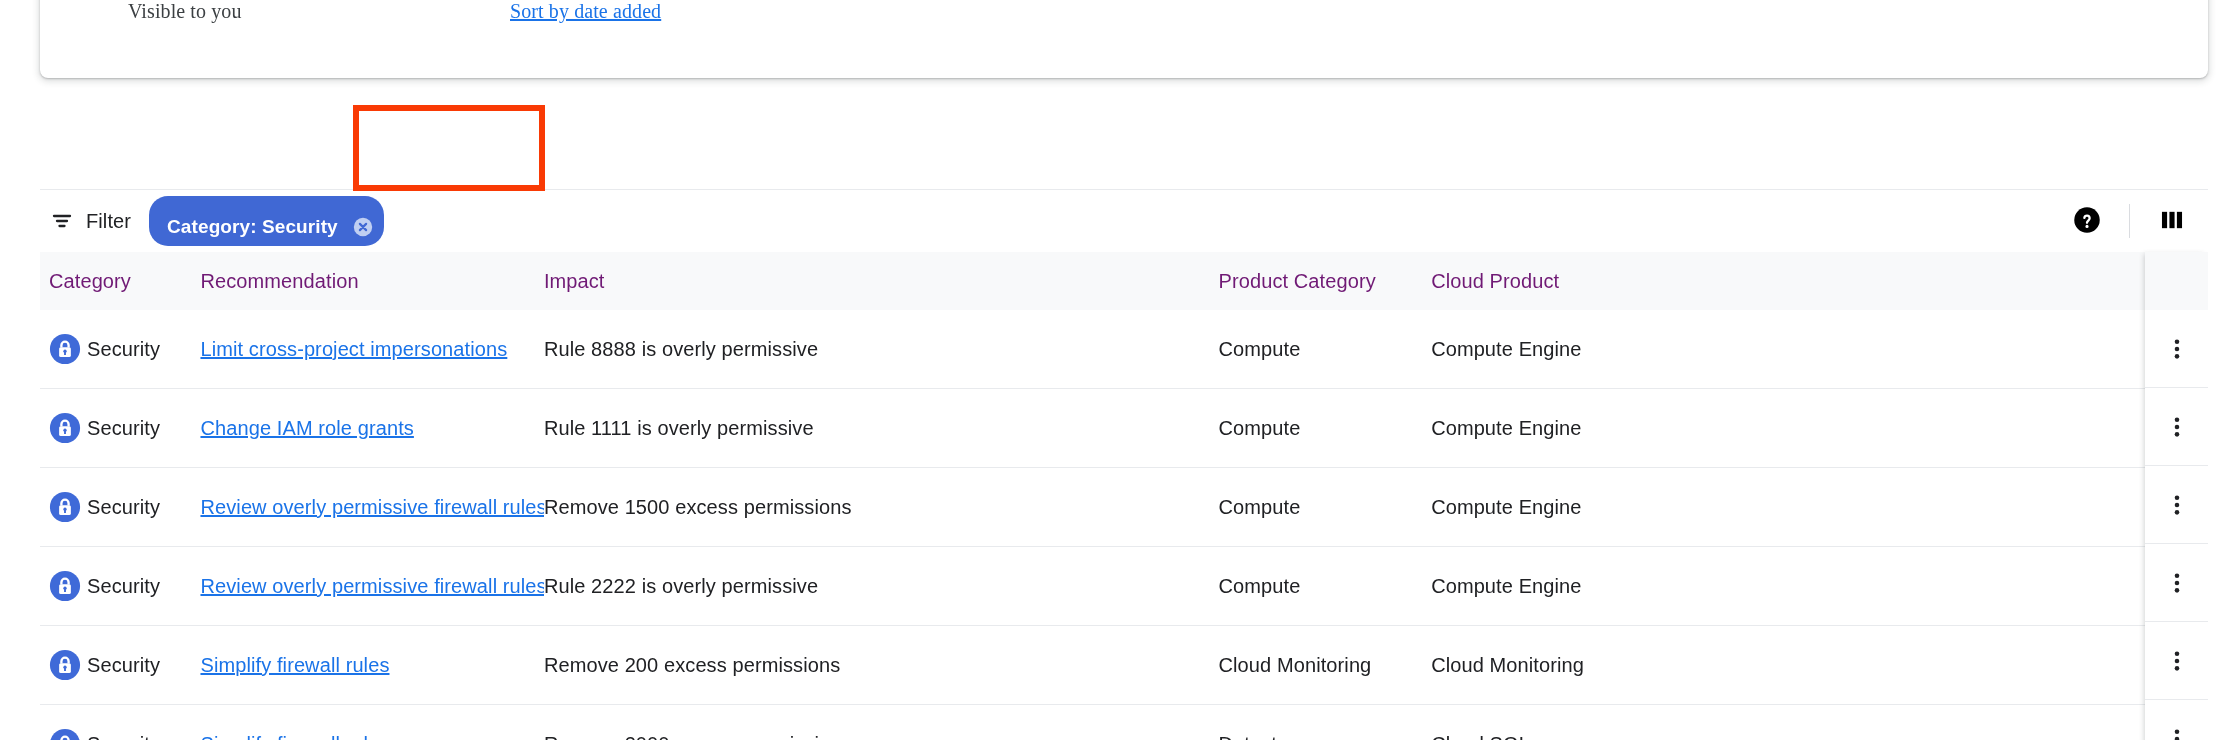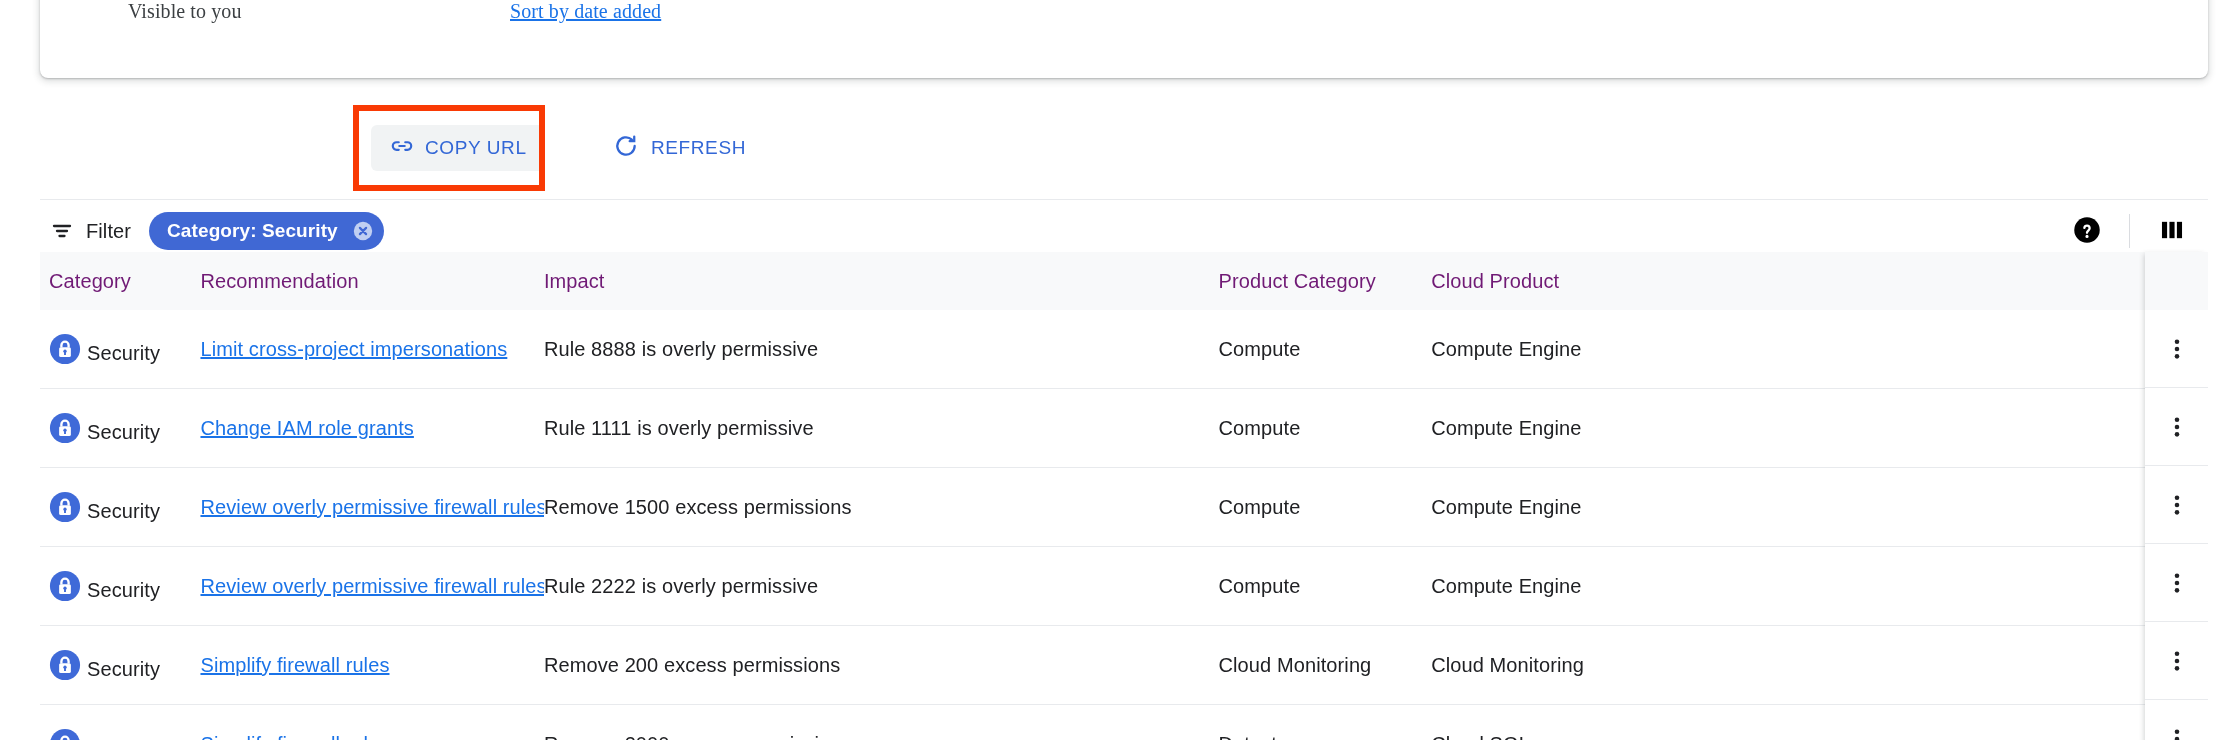--- a/index.html
+++ b/index.html
@@ -140,21 +140,20 @@
 
   
   .filter-bar {
     position: absolute;
     left: 0;
     top: 85px;
     width: 100%;
     height: 63px;
     border-top: 1px solid #e8eaed;
     box-sizing: border-box;
-    margin-top: 10px;
   }
   .filter-left {
     position: absolute;
     left: 10px;
     top: 0;
     height: 62px;
     display: flex;
     align-items: center;
     gap: 12px;
   }
@@ -166,21 +165,21 @@
   .filter-icon {
     width: 24px;
     height: 24px;
     display: block;
   }
   .chip {
     display: inline-flex;
     align-items: center;
     gap: 14px;
     height: 38px;
-    padding: 0 10px 0 18px;
+    padding: 12px 10px 0 18px;
     background: #4068d4;
     border-radius: 19px;
     color: #ffffff;
     font-size: 19px;
     font-weight: 600;
     letter-spacing: .1px;
     cursor: pointer;
     margin-left: 6px;
   }
   .chip-close {
@@ -256,21 +255,21 @@
     letter-spacing: .1px;
   }
   .c-cat   { width: 148px; padding-left: 9px !important; }
   .c-rec   { width: 336px; }
   .c-imp   { width: 660px; }
   .c-prod  { width: 208px; }
   .c-cloud { width: 760px; }
 
   .cat-cell {
     display: flex;
-    align-items: flex-end;
+    align-items: center;
     gap: 6px;
   }
   .lock-badge {
     width: 32px;
     height: 32px;
     flex: 0 0 32px;
     display: block;
   }
   .rec-link {
     color: #1a73e8;
@@ -318,40 +317,21 @@
   <div class="top-card-row">
     <span class="visible-to-you">Visible to you</span>
     <a class="sort-link">Sort by date added</a>
   </div>
 </div>
 
 <div class="table-card">
 
   <div class="table-header">
 
-    <button class="copy-url-btn">
-      <span class="ic">
-        <svg width="26" height="26" viewBox="0 0 24 24" fill="none" stroke="#3367d6" stroke-width="2" stroke-linecap="round">
-          <path d="M9.5 12h5"></path>
-          <path d="M9 8.5H7a3.5 3.5 0 0 0 0 7h2"></path>
-          <path d="M15 8.5h2a3.5 3.5 0 0 1 0 7h-2"></path>
-        </svg>
-      </span>
-      <span>COPY URL</span>
-    </button>
-
-    <button class="refresh-btn">
-      <span class="ic">
-        <svg width="26" height="26" viewBox="0 0 24 24" fill="none" stroke="#3367d6" stroke-width="2.1" stroke-linecap="round">
-          <path d="M20 12a8 8 0 1 1-2.6-5.9"></path>
-          <path d="M19.6 3.3v4.2h-4.2"></path>
-        </svg>
-      </span>
-      <span>REFRESH</span>
-    </button>
+
   </div>
 
   <div class="filter-bar">
     <div class="filter-left">
       <span class="ic">
         <svg class="filter-icon" viewBox="0 0 24 24" fill="none" stroke="#202124" stroke-width="2.3" stroke-linecap="round">
           <path d="M4 7h16"></path>
             <path d="M7 12h10"></path>
             <path d="M9.5 17h5"></path>
         </svg>

